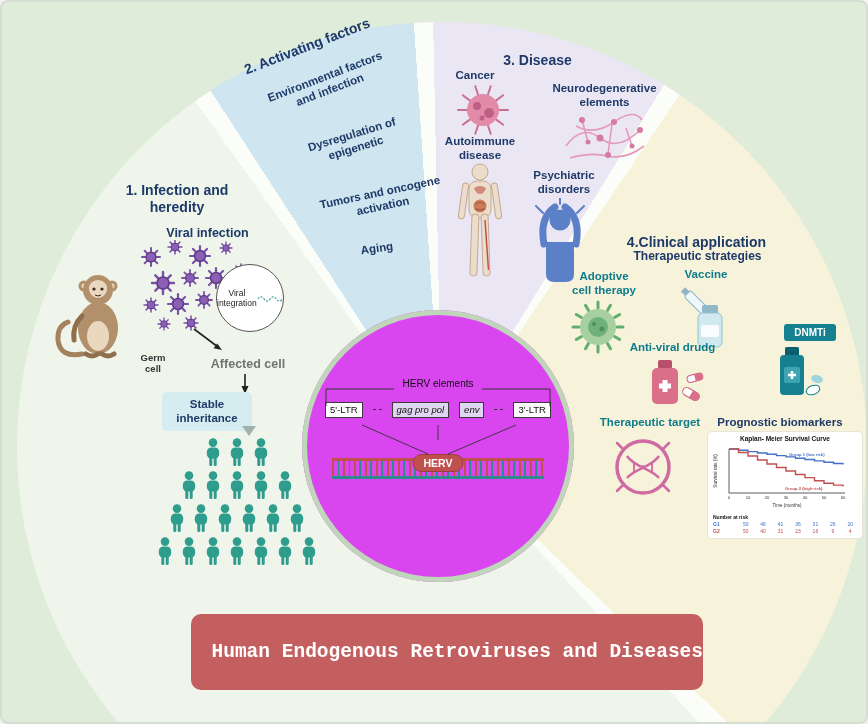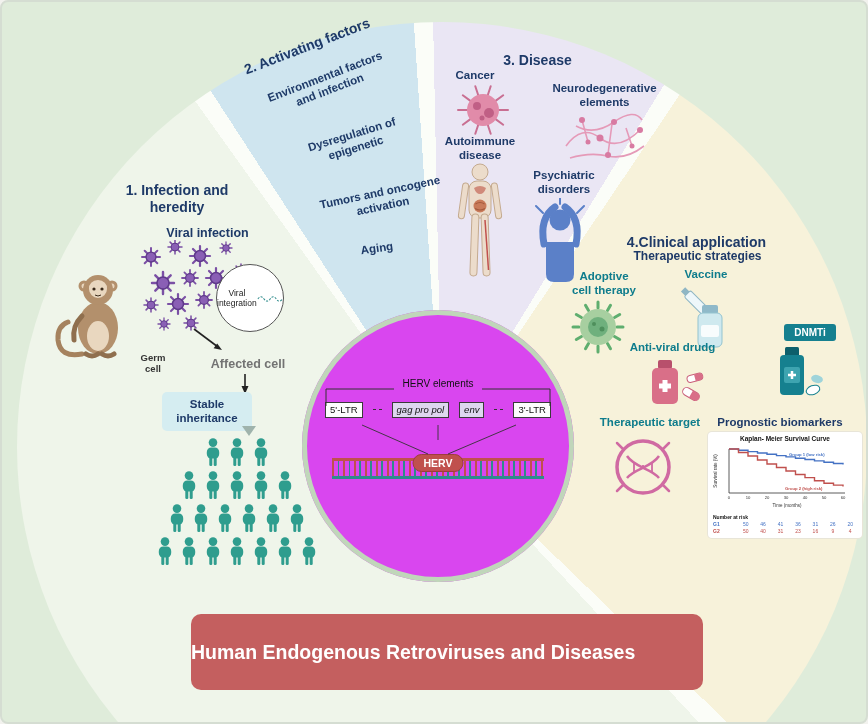--- a/index.html
+++ b/index.html
@@ -41,21 +41,21 @@
   #stable-box span{font-size:11.5px;font-weight:700;color:#1e3a68;text-align:center;
     line-height:1.15;white-space:pre-line;}
   #grey-tri{position:absolute;left:240px;top:424px;width:0;height:0;z-index:3;
     border-left:7px solid transparent;border-right:7px solid transparent;border-top:10px solid #9fb3ac;}
   
   #dnmti-badge{position:absolute;left:766px;top:322px;width:52px;height:17px;background:#15808f;
     border-radius:3px;color:#fff;font-weight:700;font-size:10px;display:flex;align-items:center;
     justify-content:center;z-index:3;margin-left:16px;}
   
   #banner{position:absolute;left:189px;top:612px;width:512px;height:76px;background:#c45f5f;
-    border-radius:10px;display:flex;align-items:center;justify-content:flex-start;z-index:5;}
+    border-radius:10px;display:flex;align-items:center;justify-content:flex-end;z-index:5;font-family:Liberation Mono, monospace;}
   #banner span{color:#fff;font-weight:700;font-size:19.5px;text-align:center;}
   
   #center-circle .clbl{position:absolute;left:0;right:0;top:68px;text-align:center;font-size:10px;
     color:#111;}
   #gene-row{position:absolute;left:8px;top:92px;width:256px;display:flex;align-items:center;
     justify-content:center;gap:10px;}
   .gbox{border:1px solid #3a3a3a;font-size:9.5px;padding:1px 4px;background:#fdfdfd;color:#111;
     line-height:1.25;white-space:nowrap;}
   .gene{background:#ded7ef;font-style:italic;}
   .gdash{width:9px;border-top:1.4px dashed #333;height:0;}

